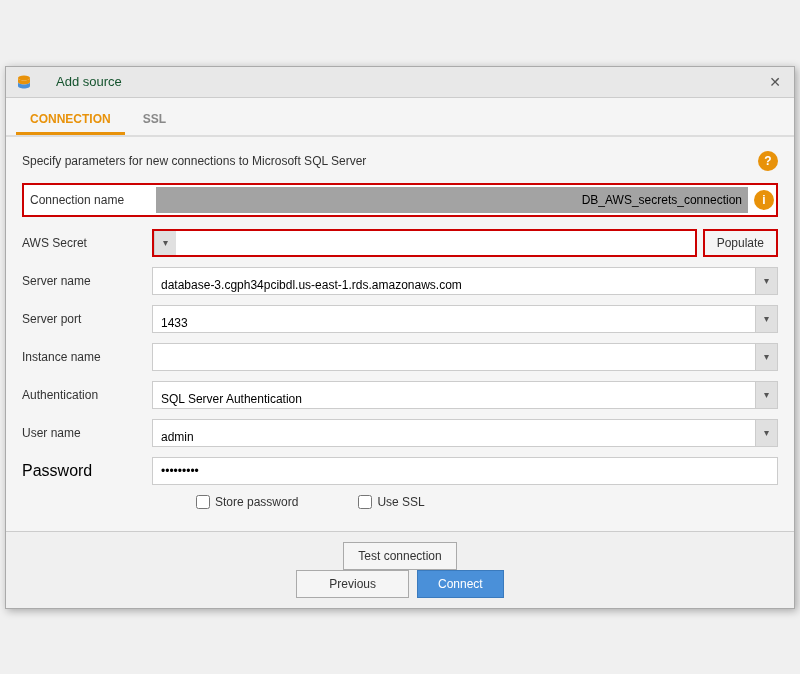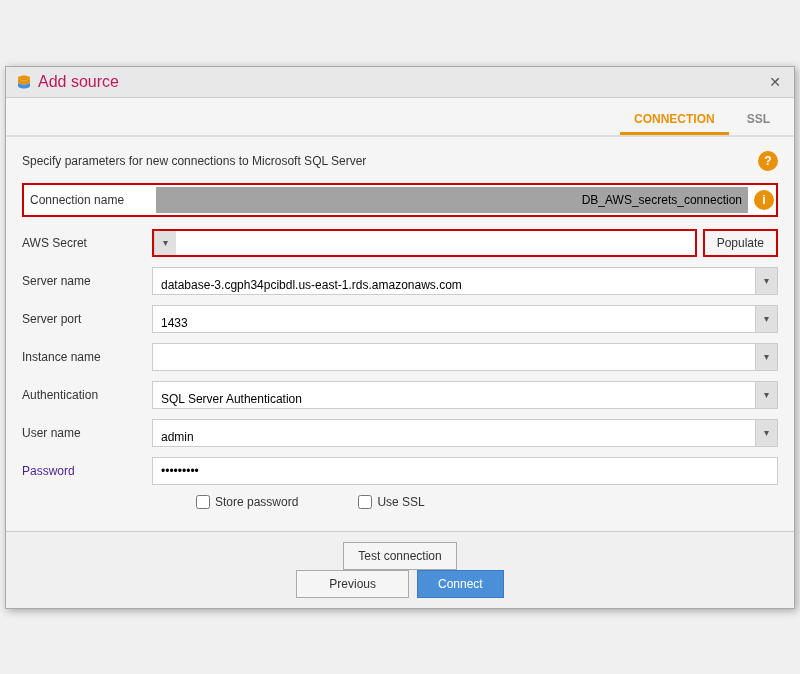--- a/index.html
+++ b/index.html
@@ -31,22 +31,23 @@
     .title-bar-left {
       display: flex;
       align-items: center;
       gap: 6px;
     }
     .title-icon {
       width: 16px;
       height: 16px;
     }
     .title-text {
-      font-size: 16px;
-      color: #be185d;
+      font-size: 13px;
+      color: #14532d;
+      margin-left: 18px;
     }
     .close-btn {
       width: 18px;
       height: 18px;
       background: none;
       border: none;
       cursor: pointer;
       font-size: 14px;
       color: #555;
       display: flex;
@@ -54,21 +55,20 @@
       justify-content: center;
     }
 
     .tabs {
       display: flex;
       background: #f5f5f5;
       border-bottom: 2px solid #ddd;
       padding: 0 10px;
       padding-top: 8px;
       gap: 4px;
-      justify-content: flex-end;
     }
     .tab {
       padding: 6px 14px;
       cursor: pointer;
       font-size: 12px;
       font-weight: bold;
       color: #888;
       border: none;
       background: none;
       border-bottom: 3px solid transparent;
@@ -244,22 +244,22 @@
       color: #555;
     }
 
     .password-row {
       display: flex;
       align-items: center;
       margin-bottom: 10px;
     }
     .password-label {
       width: 130px;
-      font-size: 12px;
-      color: #4c1d95;
+      font-size: 16px;
+      color: #000000;
       flex-shrink: 0;
     }
     .password-input {
       flex: 1;
       border: 1px solid #ccc;
       background: white;
       padding: 4px 8px;
       font-size: 12px;
       height: 28px;
       outline: none;

